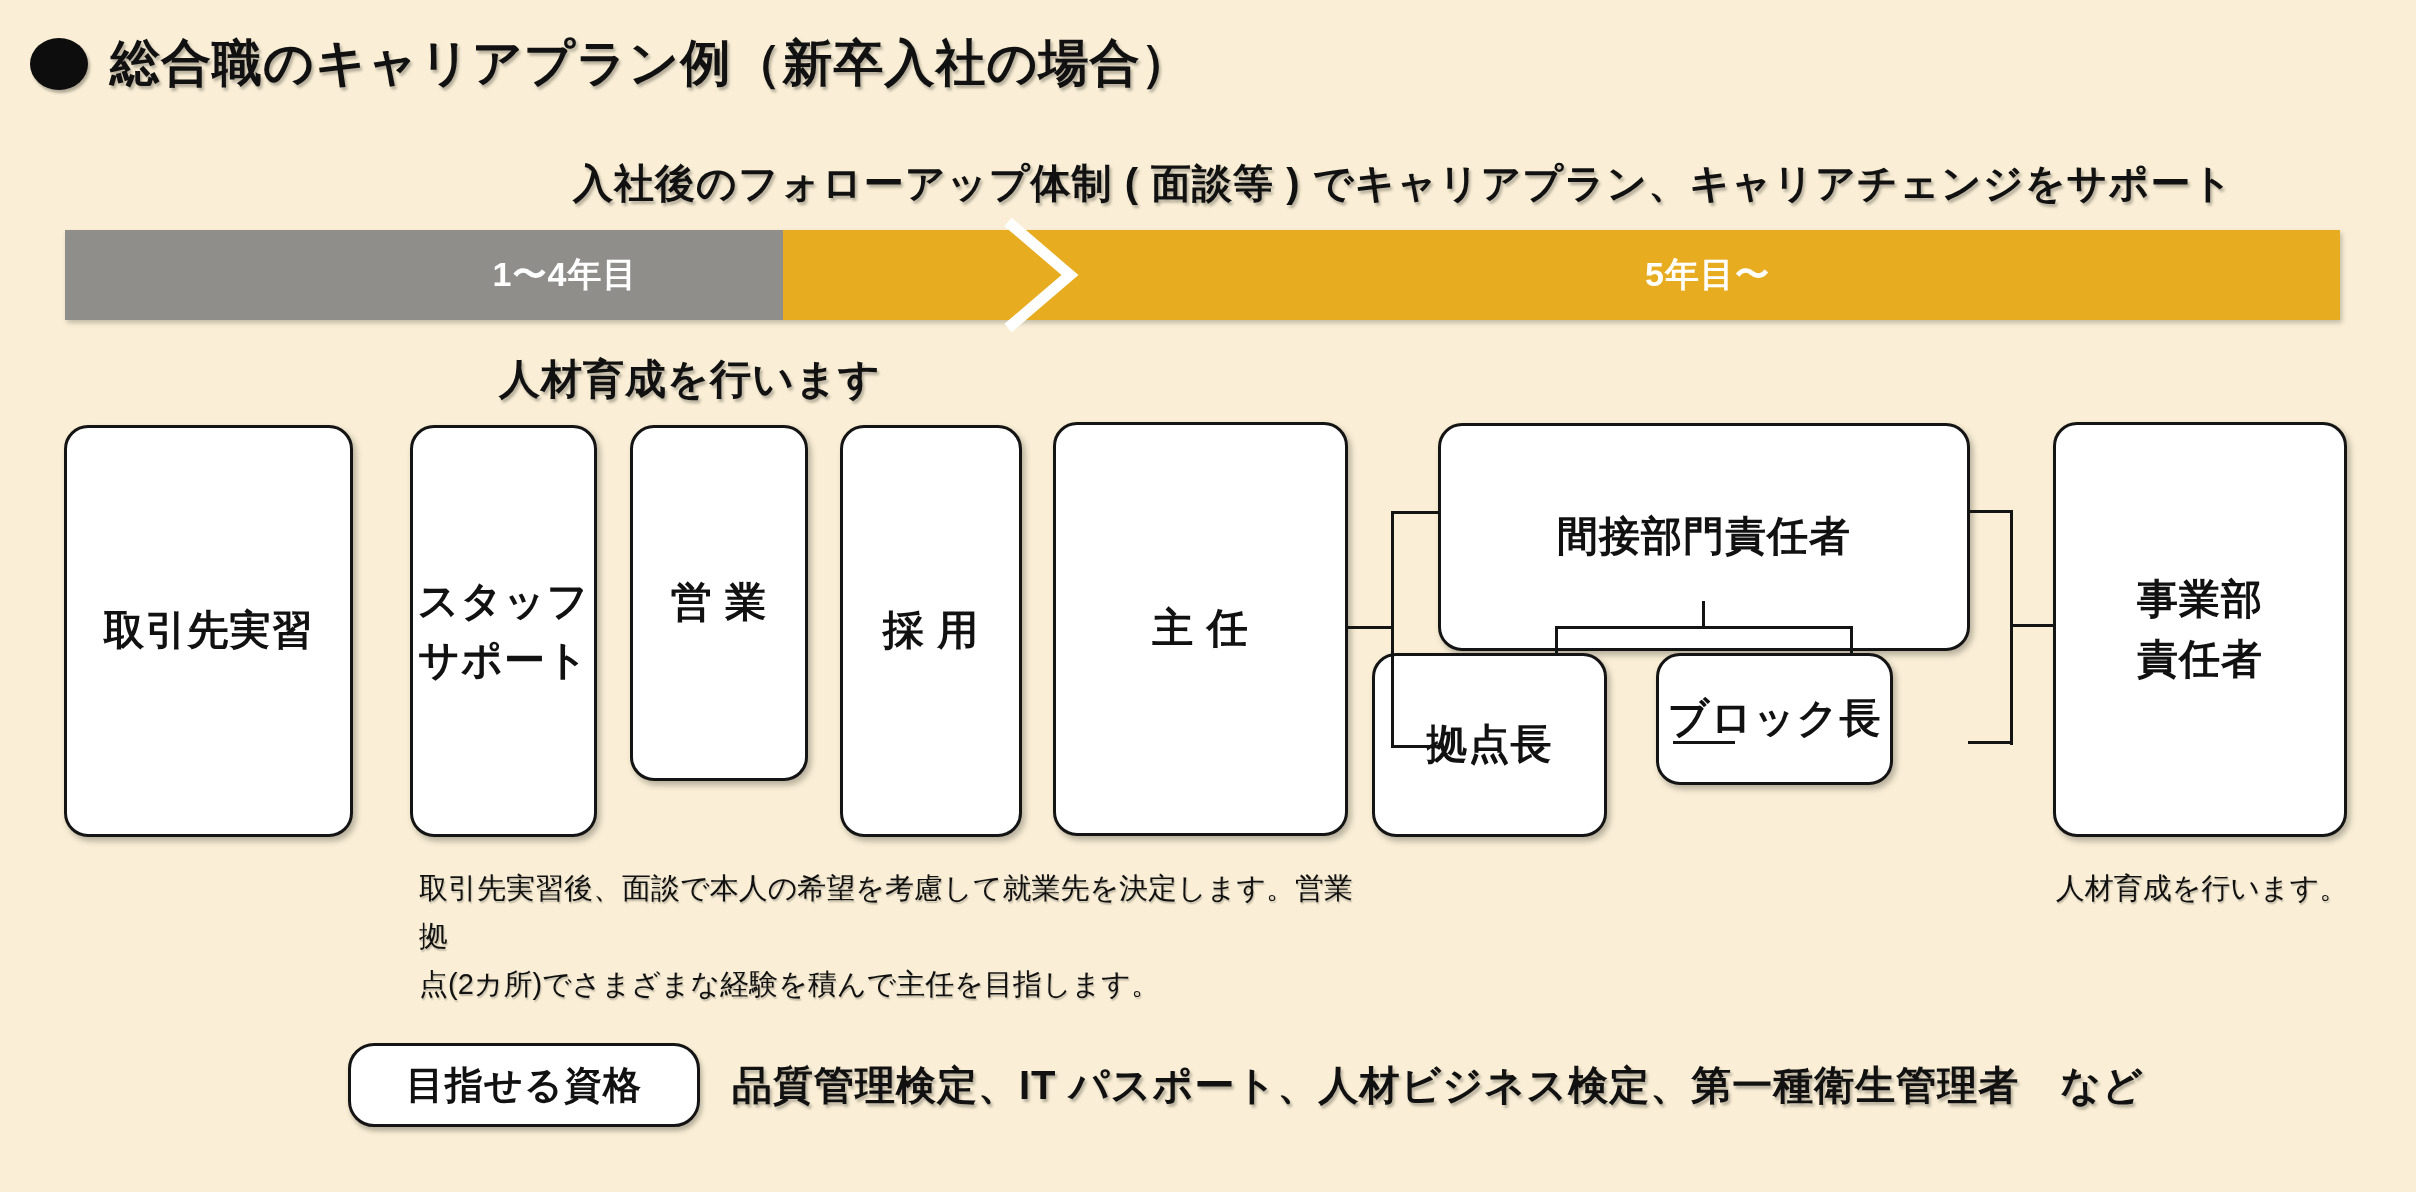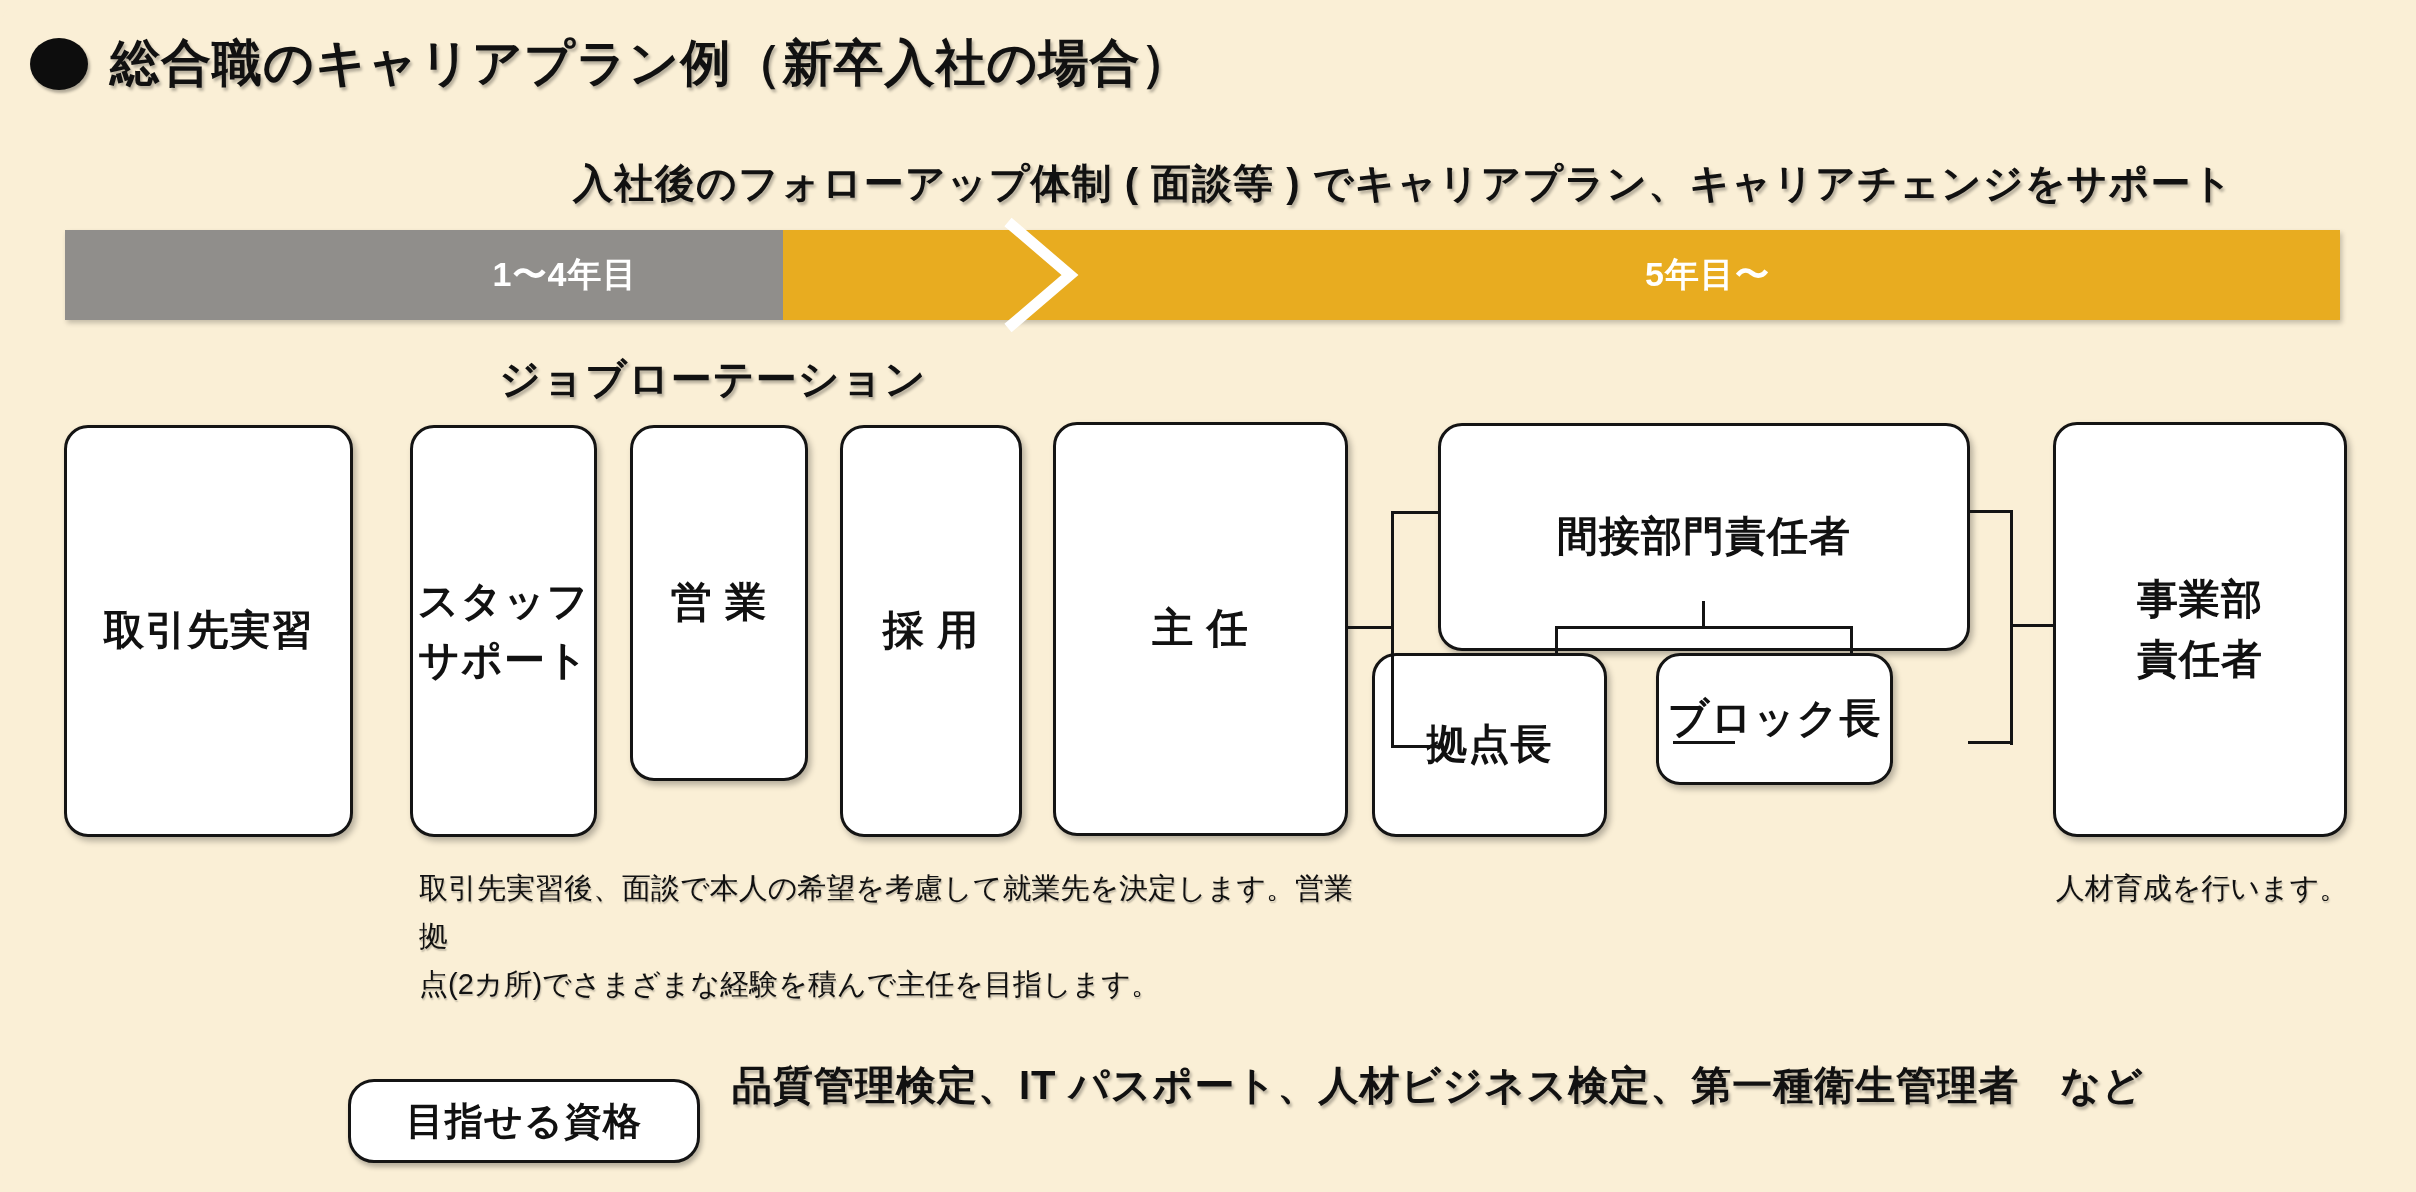--- a/index.html
+++ b/index.html
@@ -69,21 +69,21 @@
 
   
   .note { font-size: 29px; line-height: 1.66; font-weight: 500; text-shadow: 1px 1.5px 1.5px rgba(0,0,0,0.22); }
   .note-left  { left: 419px;  top: 864px; width: 960px; }
   .note-right { left: 2032px; top: 864px; width: 340px; text-align: center; }
 
   
   .badge { left: 348px; top: 1043px; width: 352px; height: 84px; background: #fff;
            border: 3px solid #141414; border-radius: 26px; box-shadow: 2px 4px 5px rgba(0,0,0,0.28);
            display: flex; align-items: center; justify-content: center;
-           font-size: 38px; font-weight: 600; letter-spacing: 1px; margin-top: 36px; }
+           font-size: 38px; font-weight: 600; letter-spacing: 1px; }
   .quals { left: 732px; top: 1043px; height: 84px; display: flex; align-items: center;
            font-size: 40px; font-weight: 600; letter-spacing: 1px; }
 </style>
 </head>
 <body>
 
 <div class="stage" style="background: rgb(250, 239, 214);">
 
   <div class="abs title-row">
     <div class="bullet"></div>
@@ -95,21 +95,21 @@
   <div class="abs bar">
     <div class="bar-gray" style="background: rgb(144, 142, 139);"></div>
     <div class="bar-orange" style="background: rgb(232, 172, 32);"></div>
     <svg class="bar-svg" width="2275" height="90" viewBox="0 0 2275 90">
       <polyline points="943,-8 1005,45 943,98" fill="none" stroke="#FFFFFF" stroke-width="11"></polyline>
     </svg>
     <div class="bar-label bar-label-1">1〜4年目</div>
     <div class="bar-label bar-label-2">5年目〜</div>
   </div>
 
-  <div class="abs jobrot ts">ジョブローテーション</div>
+  <div class="abs jobrot ts">人材育成を行います</div>
 
   <div class="jbox box-client">
     <div>取引先実習</div>
   </div>
 
   <div class="jbox box-staff">
     <div>スタッフ</div>
     <div>サポート</div>
   </div>
 

